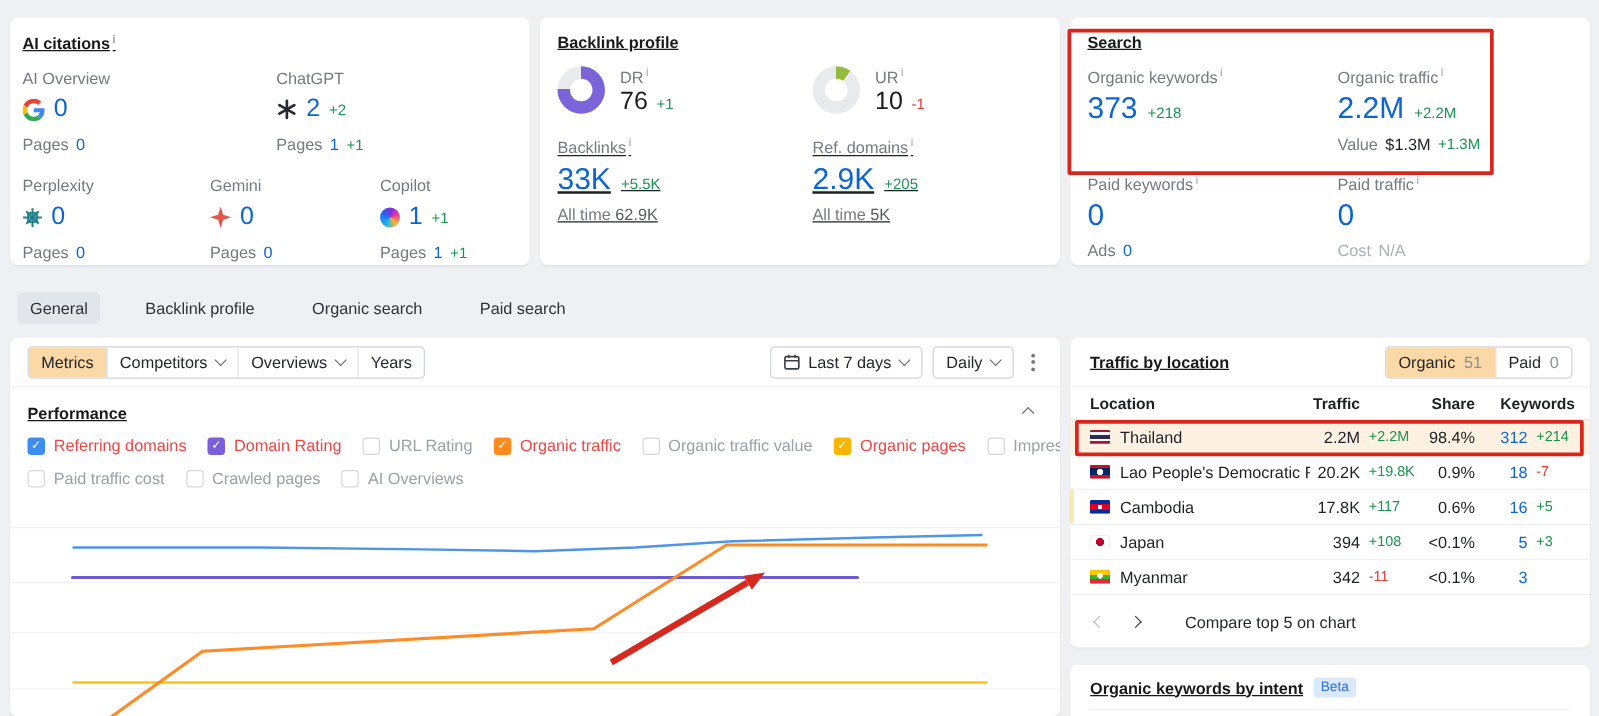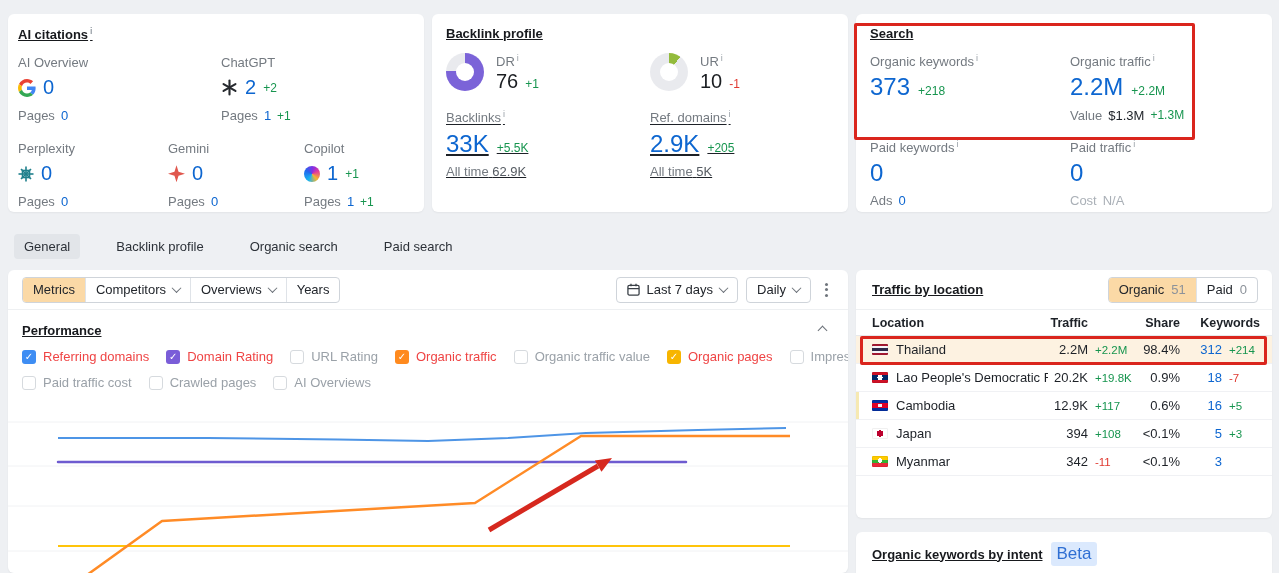--- a/index.html
+++ b/index.html
@@ -72,21 +72,21 @@
   .trow .r { text-align:right; }
   .trow .dl { padding-left:7px; font-size:11.5px; }
   .flag { width:16px; height:11px; flex:none; border-radius:1px; box-shadow:0 0 0 1px rgba(0,0,0,.06) inset; position:relative; }
   .flag-th { background:linear-gradient(180deg,#a51931 0 17%,#f4f5f8 17% 33%,#2d2a4a 33% 67%,#f4f5f8 67% 83%,#a51931 83% 100%); }
   .flag-la { background:radial-gradient(circle at 50% 50%,#fff 0 2.6px,transparent 2.7px),linear-gradient(180deg,#ce1126 0 25%,#002868 25% 75%,#ce1126 75% 100%); }
   .flag-kh { background:radial-gradient(circle at 50% 50%,#f4f5f8 0 1.8px,transparent 1.9px),linear-gradient(180deg,#032ea1 0 27%,#e00025 27% 73%,#032ea1 73% 100%); }
   .flag-jp { background:radial-gradient(circle at 50% 50%,#bc002d 0 3.2px,transparent 3.3px),#fff; }
   .flag-mm { background:radial-gradient(circle at 50% 42%,#fff 0 2.2px,transparent 2.3px),linear-gradient(180deg,#fecb00 0 33%,#34b233 33% 66%,#ea2839 66% 100%); }
   .hl { background:#fdf2e1; }
 
-  .badge { background:#dbe9fd; color:#2f6fd3; font-size:17px; padding:2px 6px; border-radius:3px; }
+  .badge { background:#dbe9fd; color:#2f6fd3; font-size:11px; padding:2px 6px; border-radius:3px; }
 
   
   .annbox { position:absolute; border:3px solid #da251d; border-radius:2px; pointer-events:none; }
 </style>
 </head>
 <body>
 
 <div class="card" style="left:8px; top:14px; width:416px; height:198px; padding:12px 10px;">
   <div class="ttl"><span>AI citations</span><i class="sup-i">i</i></div>
   <div style="display:grid; grid-template-columns:203px auto; margin-top:13px;">
@@ -421,21 +421,21 @@
     <span class="r">0.9%</span>
     <span class="r blue">18</span>
     <span class="dl delta neg">-7</span>
   </div>
   <div class="trow" style="position:relative;">
     <span style="position:absolute; left:0; top:0; width:3px; height:100%; background:#f6e9b2;"></span>
     <span class="c-name">
         <span class="flag flag-kh"></span>
         <span>Cambodia</span>
       </span>
-    <span class="r">12.9K</span>
+    <span class="r">17.8K</span>
     <span class="dl delta">+117</span>
     <span class="r">0.6%</span>
     <span class="r blue">16</span>
     <span class="dl delta">+5</span>
   </div>
   <div class="trow">
     <span class="c-name">
         <span class="flag flag-jp"></span>
         <span>Japan</span>
       </span>
@@ -450,20 +450,25 @@
         <span class="flag flag-mm"></span>
         <span>Myanmar</span>
       </span>
     <span class="r">342</span>
     <span class="dl delta neg">-11</span>
     <span class="r">&lt;0.1%</span>
     <span class="r blue">3</span>
     <span class="dl delta"></span>
   </div>
 
+  <div style="display:flex; align-items:center; gap:22px; padding:14px 0 0 20px;">
+    <i class="chv left"></i>
+    <i class="chv right"></i>
+    <span style="margin-left:14px; color:#24282e;">Compare top 5 on chart</span>
+  </div>
 </div>
 
 <div class="card" style="left:856px; top:532px; width:416px; height:80px; padding:10px 16px;">
   <div style="display:flex; align-items:center; gap:8px;">
     <span class="ttl">Organic keywords by intent</span>
     <span class="badge">Beta</span>
   </div>
   <div style="margin-top:9px; border-top:1px solid #eef0f2;"></div>
 </div>
 

